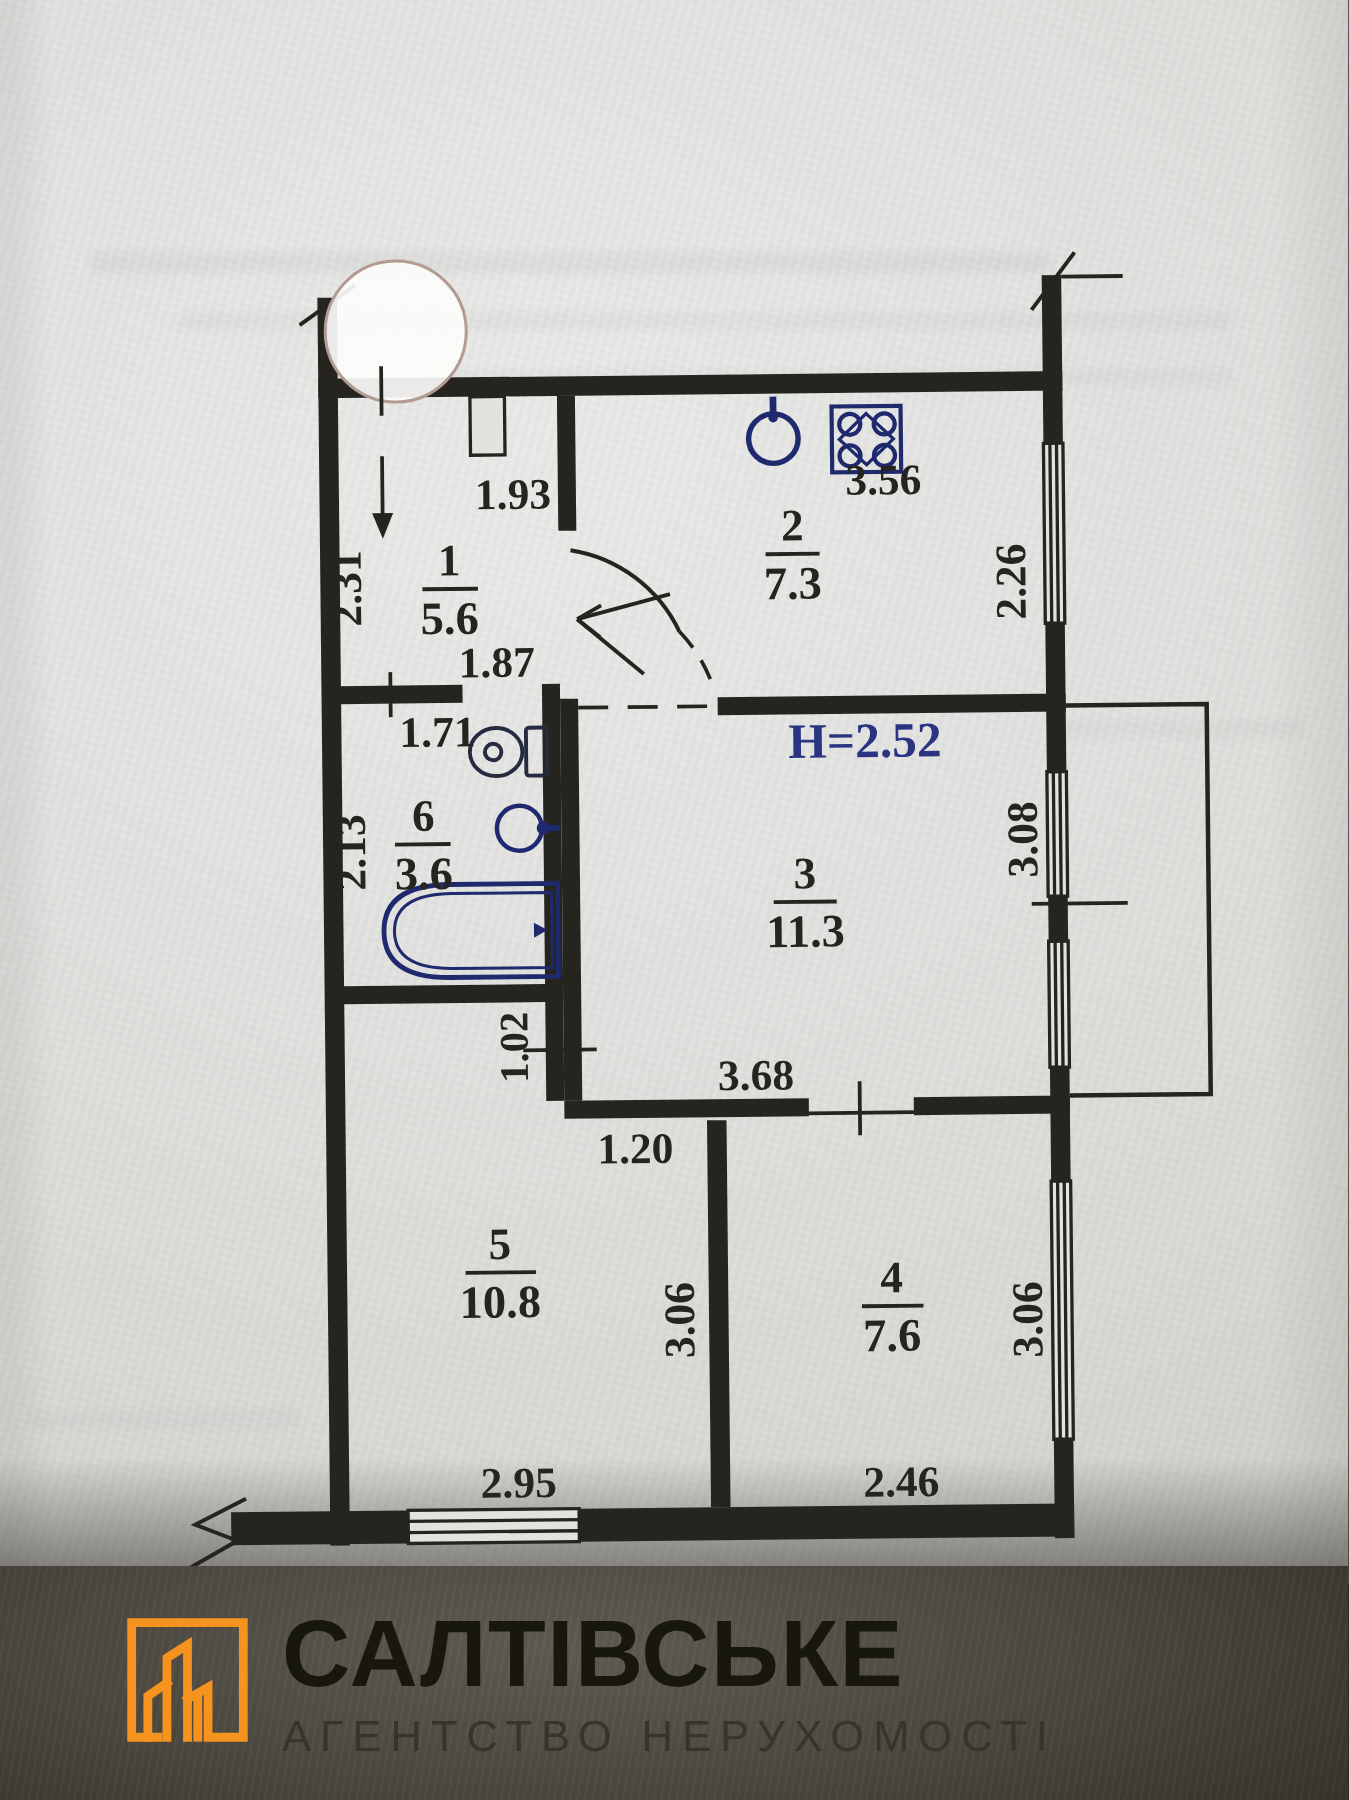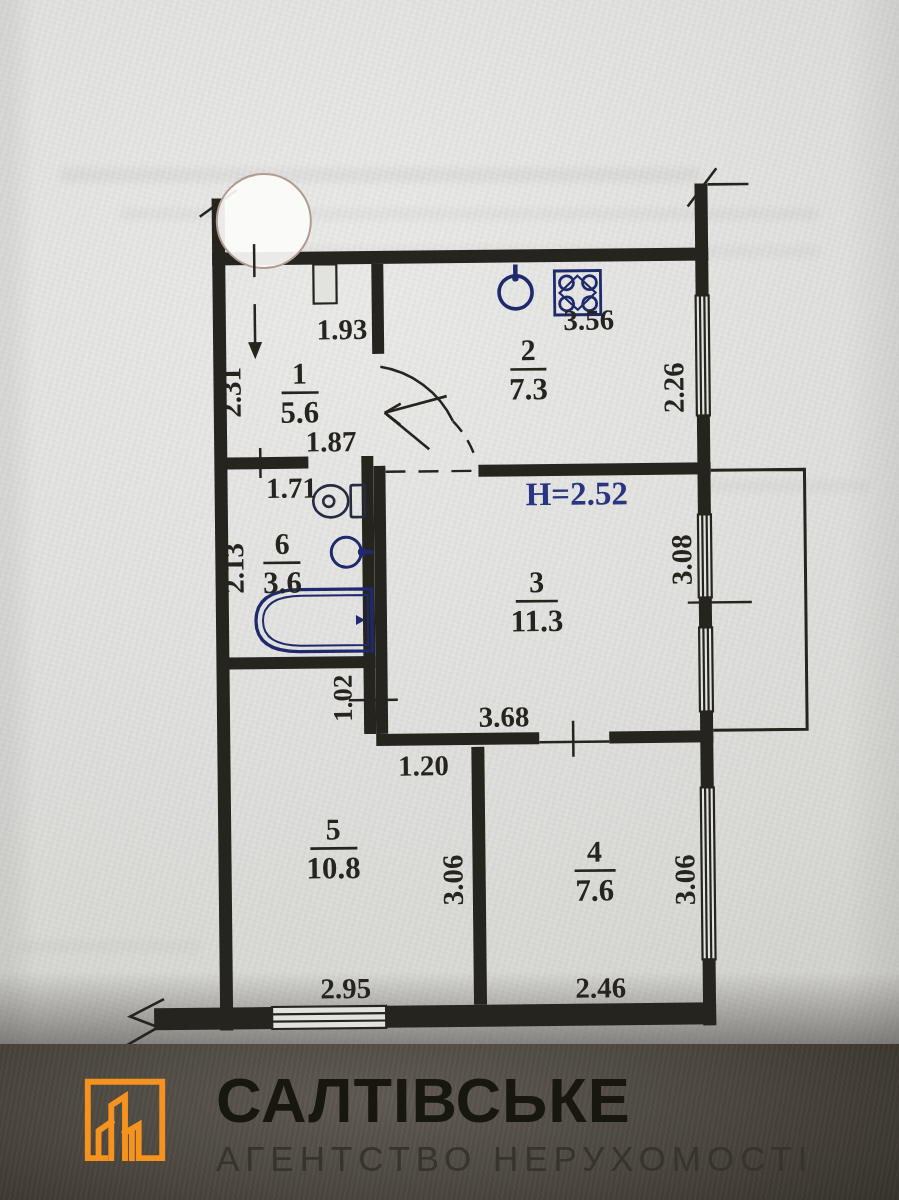--- a/index.html
+++ b/index.html
@@ -28,27 +28,27 @@
   .hnote{font-size:33px;fill:#2a3480;}
   
   .footer{
     position:absolute;left:0;top:1044px;width:899px;height:156px;
     background:
       repeating-linear-gradient(100deg, rgba(255,255,255,.02) 0 2px, rgba(0,0,0,.03) 2px 5px),
       radial-gradient(95% 150% at 42% 35%, #605b52 0%, #4b473f 42%, #37332c 75%, #272420 100%);
     display:flex;align-items:center;
   }
   .logo{margin-left:78px;margin-top:-6px;flex:0 0 auto;}
-  .brand-block{margin-left:44px;display:flex;flex-direction:column;}
+  .brand-block{margin-left:16px;display:flex;flex-direction:column;}
   .brand{
     font-size:63px;font-weight:800;letter-spacing:1px;color:#17160f;
     line-height:1;text-transform:uppercase;
   }
   .tagline{
-    margin-top:9px;font-size:35px;font-weight:500;letter-spacing:6px;
+    margin-top:9px;font-size:29px;font-weight:500;letter-spacing:6px;
     color:#37342c;line-height:1;text-transform:uppercase;
   }
 </style>
 </head>
 <body>
 
 <div class="paper">
   <div class="ghost" style="left:60px;top:168px;width:640px;height:14px;"></div>
   <div class="ghost" style="left:120px;top:208px;width:700px;height:12px;opacity:.8;"></div>
   <div class="ghost" style="left:300px;top:246px;width:520px;height:11px;opacity:.7;"></div>

